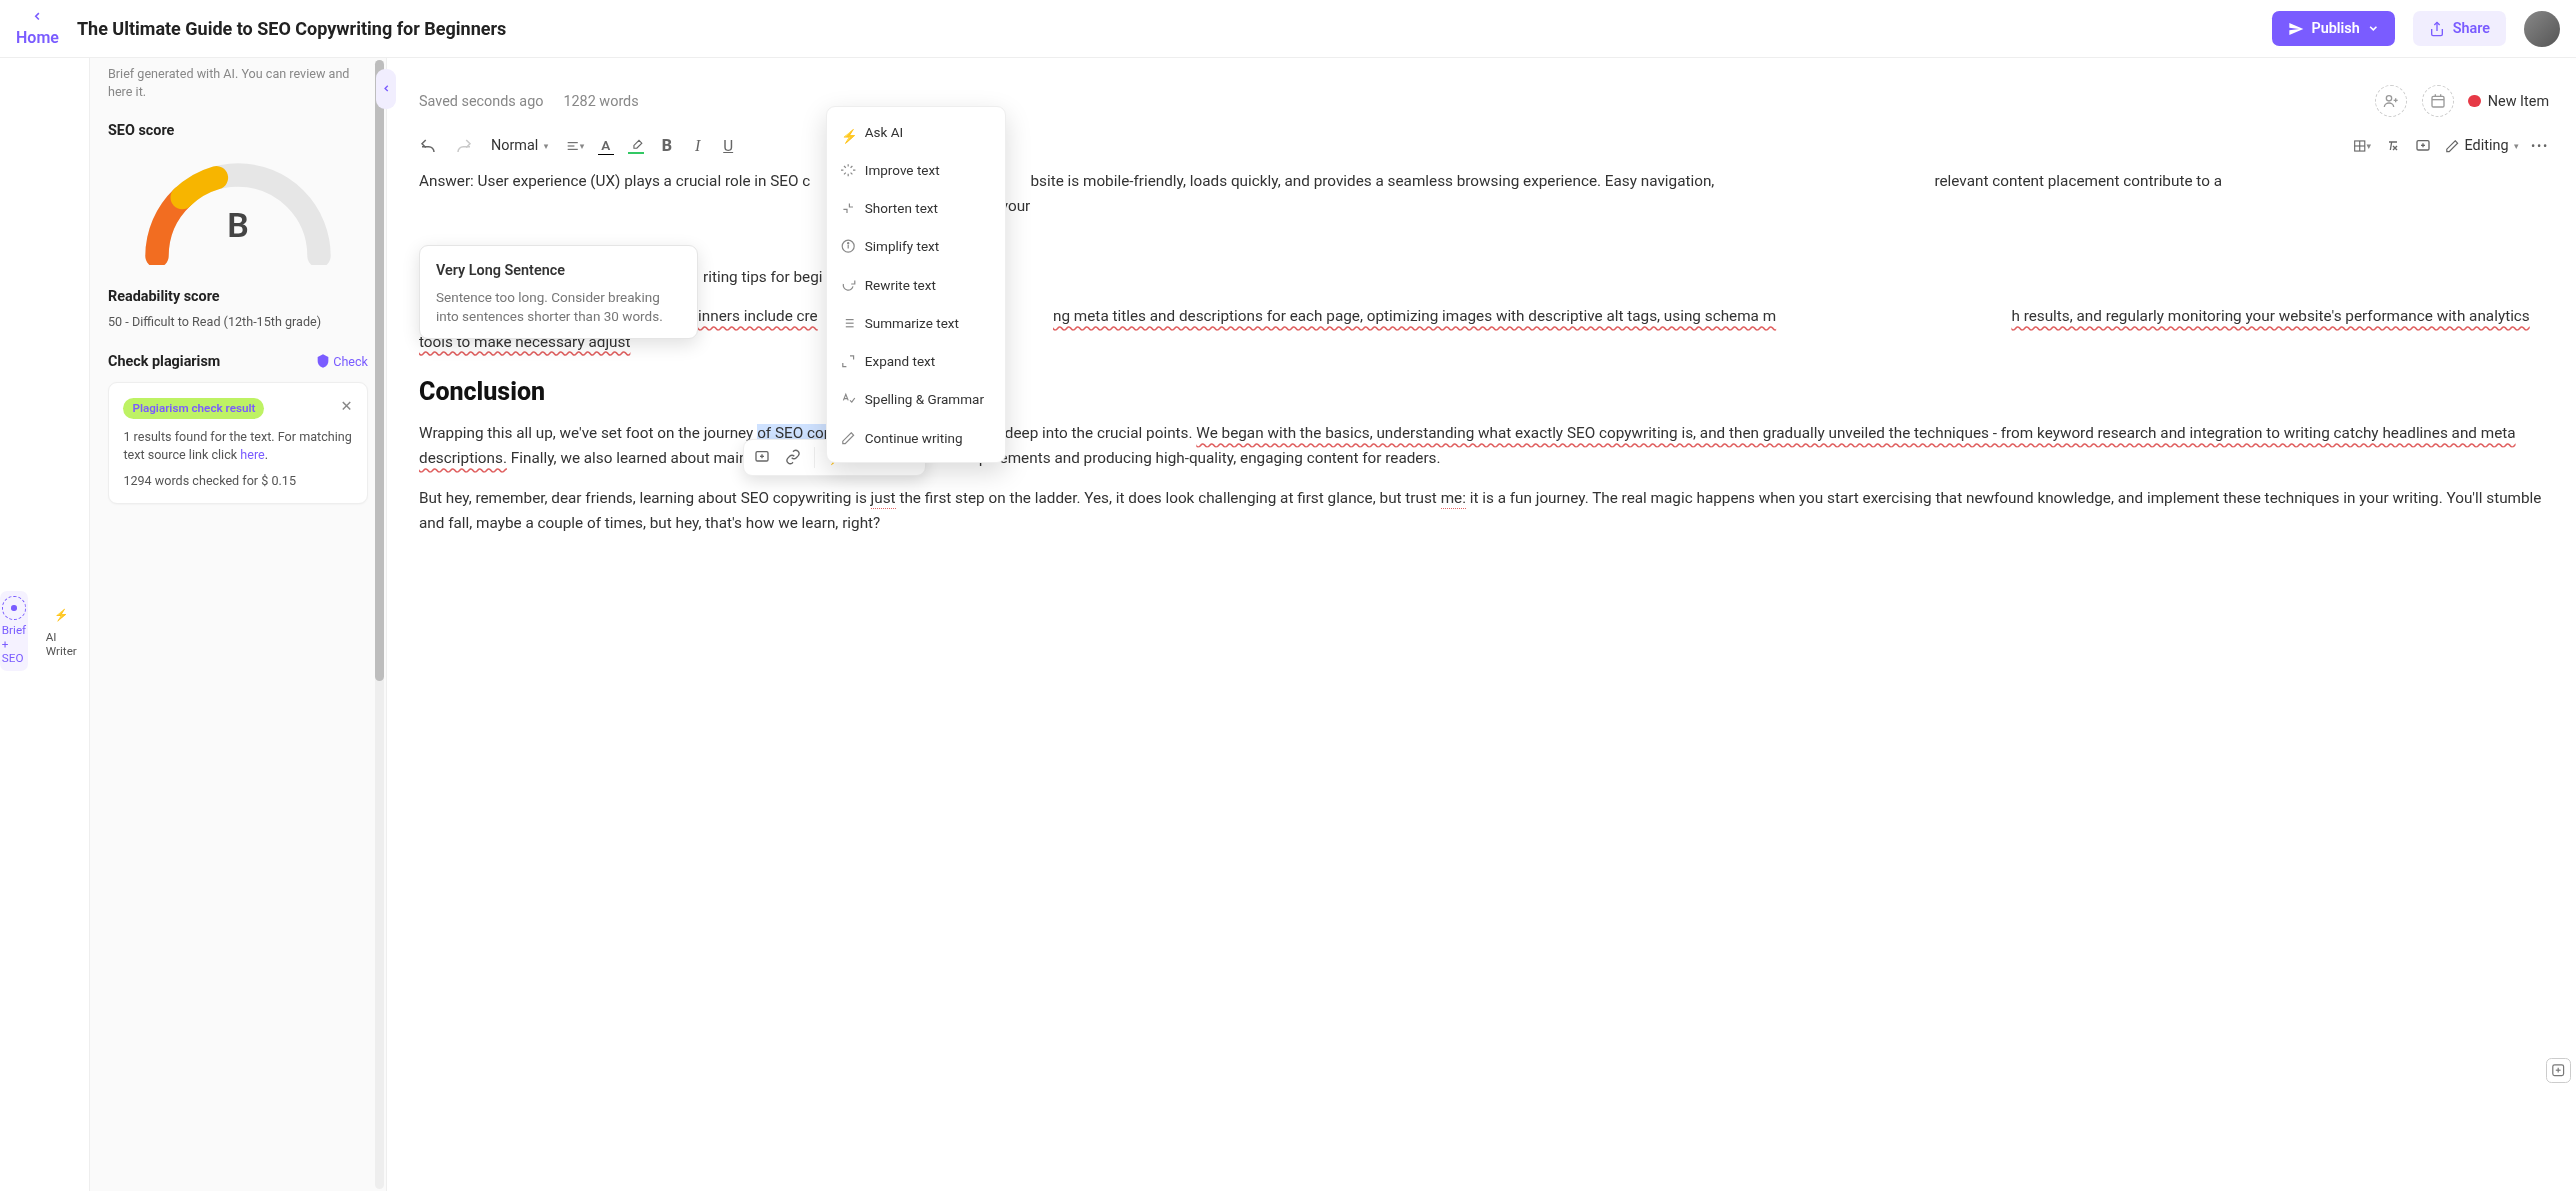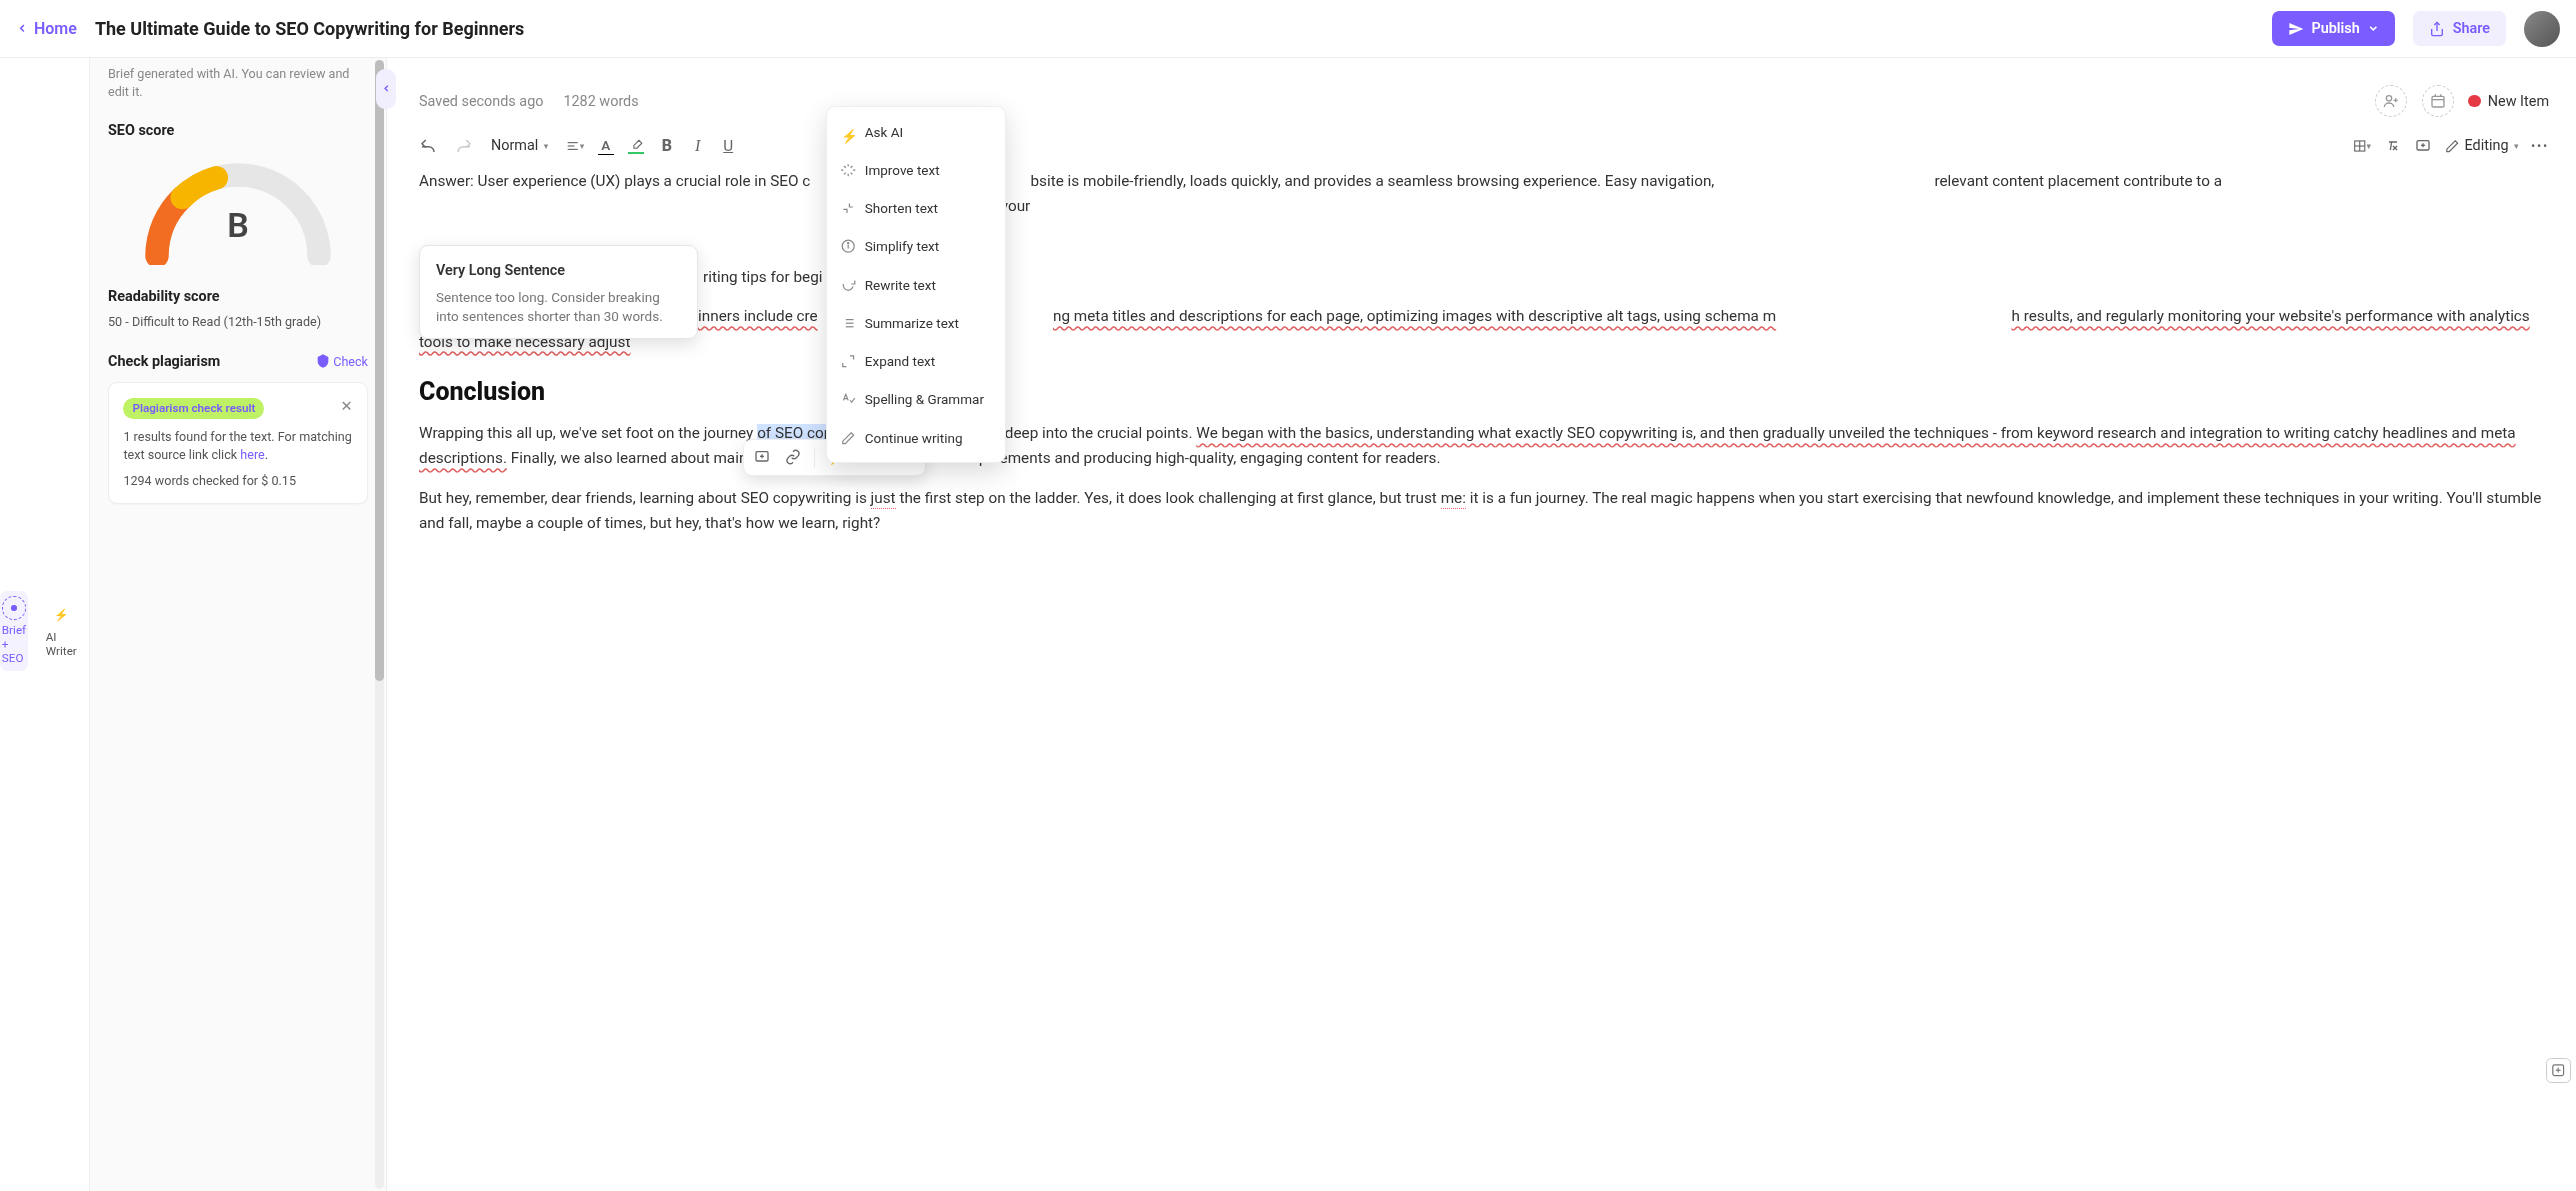--- a/index.html
+++ b/index.html
@@ -1,18 +1,18 @@
 <!DOCTYPE html>
 <html style="font-size:14.4px"><head>
 <meta charset="utf-8">
 <style>
 * { box-sizing: border-box; margin: 0; padding: 0; font-family: -apple-system, BlinkMacSystemFont, "Segoe UI", Roboto, sans-serif; }
 body { background: #fff; color: #222; font-size: 12.6px; overflow: hidden; }
 .topbar { display: flex; align-items: center; padding: 9px 16px; border-bottom: 0.9px solid #eee; gap: 18px; height: 58px; }
-.home-link { display: flex; align-items: center; gap: 5.4px; color: #7a5cff; font-weight: 600; font-size: 16px; cursor: pointer; }
+.home-link { display: flex; align-items: center; gap: 5.4px; color: #7a5cff; font-weight: 600; font-size: 16px; cursor: pointer; flex-direction: column; }
 .home-link svg { width: 12.6px; height: 12.6px; }
 .title-block { flex: 1; }
 .title-block h1 { font-size: 18px; font-weight: 700; color: #222; }
 .template-line { font-size: 12.6px; color: #555; }
 .template-line a { color: #7a5cff; text-decoration: none; }
 .btn { display: inline-flex; align-items: center; gap: 7.2px; border-radius: 7.2px; padding: 9px 16px; font-size: 14.4px; font-weight: 600; cursor: pointer; border: none; }
 .btn-primary { background: #7a5cff; color: #fff; }
 .btn-secondary { background: #f1eefe; color: #7a5cff; }
 .avatar { width: 36px; height: 36px; border-radius: 50%; background: linear-gradient(135deg,#888,#555); }
 .layout { display: flex; height: calc(100vh - 58px); }
@@ -144,21 +144,21 @@
         </span>
       <span>Message</span>
     </div>
     <div class="nav-item">
       <span class="nav-icon" style="font-size:18px;color:#666;letter-spacing:1.8px;">•••</span>
       <span>More</span>
     </div>
   </div>
 
   <div class="seo-panel">
-    <div class="brief-note">Brief generated with AI. You can review and edit it.</div>
+    <div class="brief-note">Brief generated with AI. You can review and here it.</div>
     <div class="section-title">SEO score</div>
     <div class="gauge-wrap">
       <div class="gauge">
         <svg width="216" height="117" viewBox="0 0 240 130">
           <path d="M30 120 A90 90 0 0 1 210 120" fill="none" stroke="#e6e6e6" stroke-width="26" stroke-linecap="round"></path>
           <path d="M30 120 A90 90 0 0 1 58 55" fill="none" stroke="#f26d21" stroke-width="26" stroke-linecap="round"></path>
           <path d="M58 55 A90 90 0 0 1 96 33" fill="none" stroke="#f7b500" stroke-width="26" stroke-linecap="round"></path>
         </svg>
         <div class="gauge-label">B</div>
       </div>

